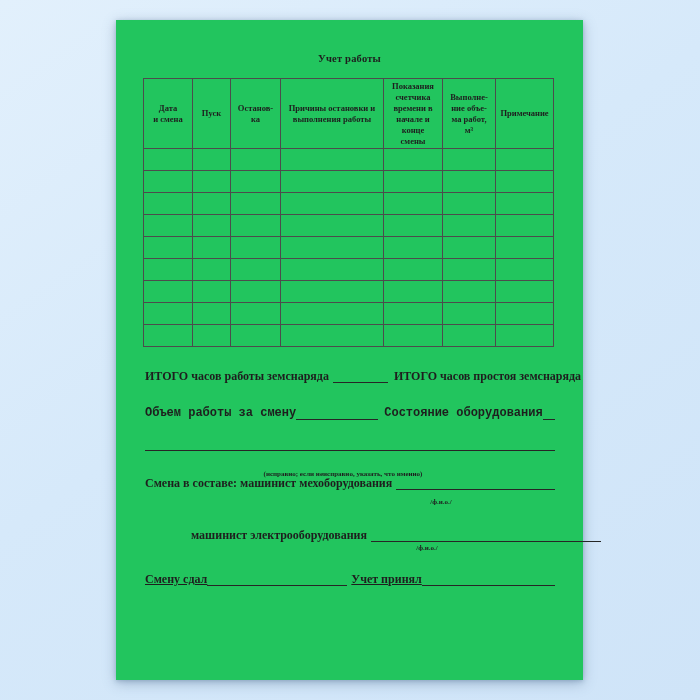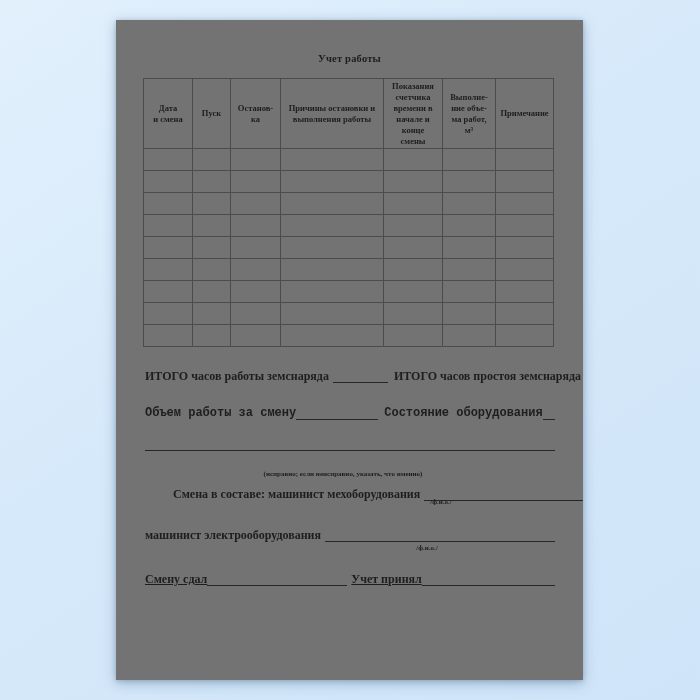--- a/index.html
+++ b/index.html
@@ -7,21 +7,21 @@
   body {
     font-family: "Liberation Serif", "DejaVu Serif", serif;
     background: linear-gradient(145deg, #e2f0fc 0%, #d6e9fa 45%, #cfe4f8 100%);
     position: relative;
     color: #1e1e1e;
   }
   .page {
     position: absolute;
     left: 116px; top: 20px;
     width: 467px; height: 660px;
-    background: #737373;
+    background: #22c55e;
     box-shadow: 0 3px 12px rgba(88, 118, 150, 0.45), 0 1px 4px rgba(88, 118, 150, 0.35);
   }
   .doc-title {
     position: absolute;
     top: 33px; left: 0;
     width: 100%;
     text-align: center;
     font-size: 10.5px;
     font-weight: bold;
     letter-spacing: 0.2px;
@@ -91,22 +91,22 @@
     font-weight: bold;
     text-align: center;
     line-height: 9px;
   }
   .cap-c { left: 22px; top: 433px; width: 410px; margin-top: 17px; }
   .cap-d { left: 211px; top: 478px; width: 228px; }
   .cap-e { left: 183px; top: 524px; width: 256px; }
   .r-a { top: 350px; }
   .r-b { top: 387px; font-family: Liberation Mono, monospace; }
   .l-c { top: 430px; }
-  .r-d { top: 468px; margin-left: 28px; }
-  .r-e { top: 509px; }
+  .r-d { top: 457px; }
+  .r-e { top: 509px; margin-left: 46px; }
   .r-f { top: 553px; text-decoration: underline; }
 </style>
 </head>
 <body>
 
 <div class="page">
 
   <div class="doc-title">Учет работы</div>
 
   <table class="form-table">

